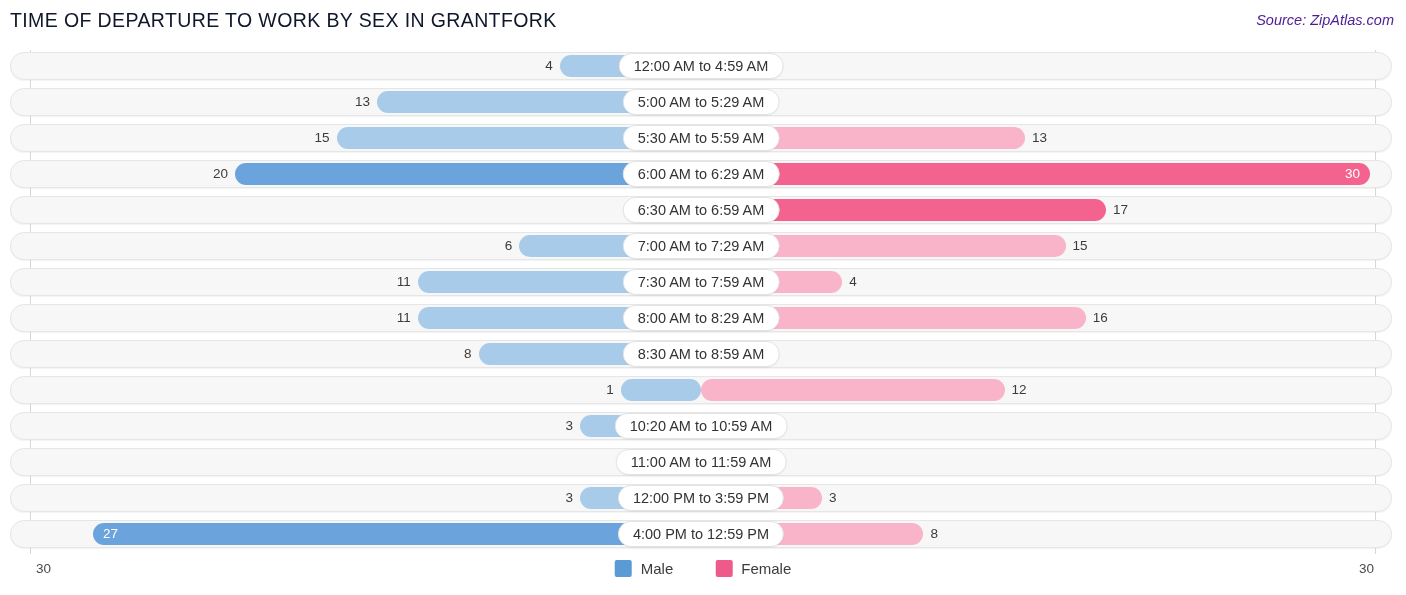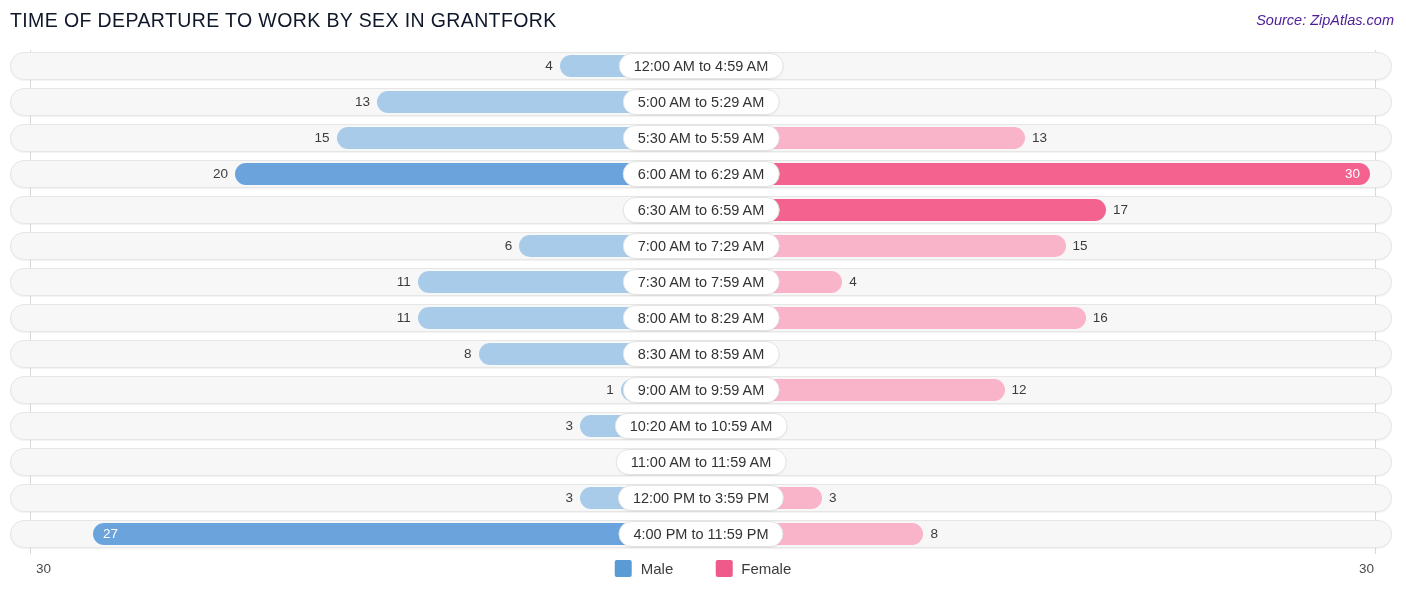--- a/index.html
+++ b/index.html
@@ -259,21 +259,20 @@
             <span class="val outside-left">1</span>
           </div>
           <div class="bar male pale" style="width: 80.3px;"></div>
         </div>
         <div class="half right">
           <div style="position: absolute; top: 0px; height: 22px; left: 303.6px;">
             <span class="val outside-right">12</span>
           </div>
           <div class="bar female pale" style="width: 303.6px;"></div>
         </div>
-        <div class="center-pill">9:00 AM to 9:59 AM</div>
       </div>
       <div class="row" style="top: 362px;">
         <div class="track"></div>
         <div class="half left">
           <div style="position: absolute; top: 0px; height: 22px; right: 120.9px;">
             <span class="val outside-left">3</span>
           </div>
           <div class="bar male pale" style="width: 120.9px;"></div>
         </div>
         <div class="half right">
@@ -322,21 +321,21 @@
           <div class="bar male" style="width: 608.1px;">
             <span class="val inside-left">27</span>
           </div>
         </div>
         <div class="half right">
           <div style="position: absolute; top: 0px; height: 22px; left: 222.4px;">
             <span class="val outside-right">8</span>
           </div>
           <div class="bar female pale" style="width: 222.4px;"></div>
         </div>
-        <div class="center-pill">4:00 PM to 11:59 PM</div>
+        <div class="center-pill">4:00 PM to 12:59 PM</div>
       </div>
     </div>
 
   <div class="footer">
     <div class="axis-cap left">30</div>
     <div class="axis-cap right">30</div>
     <div class="legend">
       <div class="legend-item">
         <span class="swatch male"></span>
         <span class="legend-label">Male</span>

